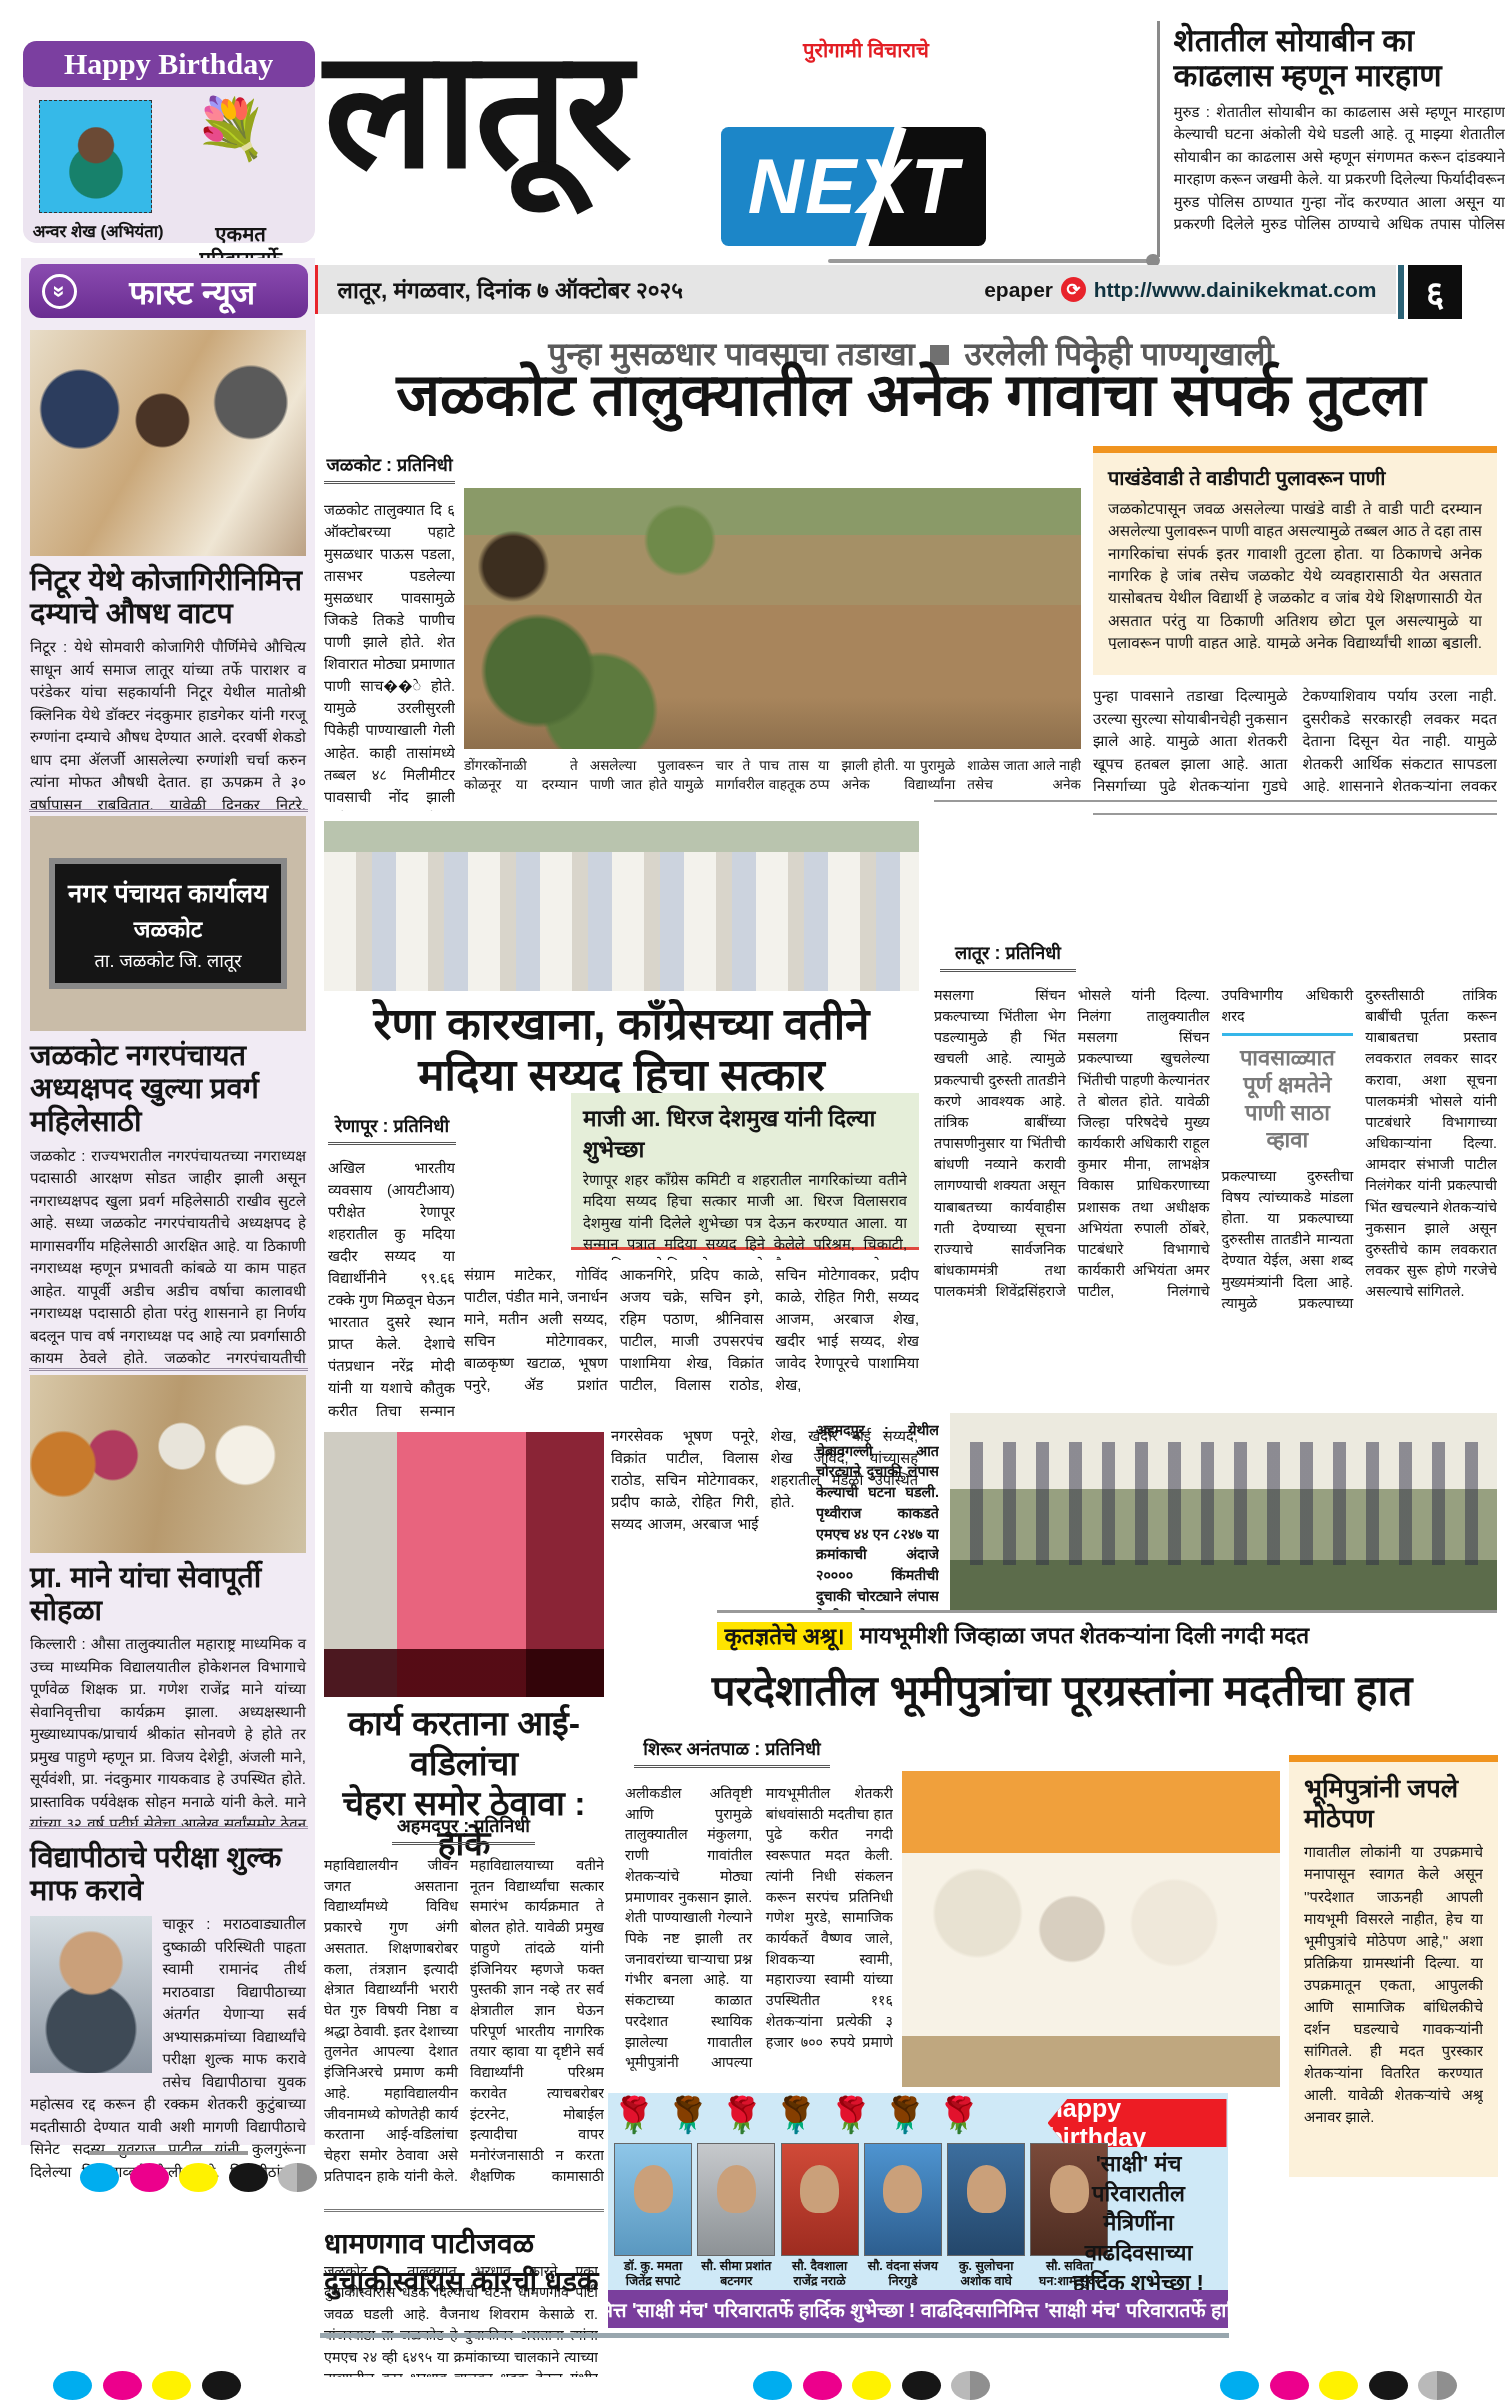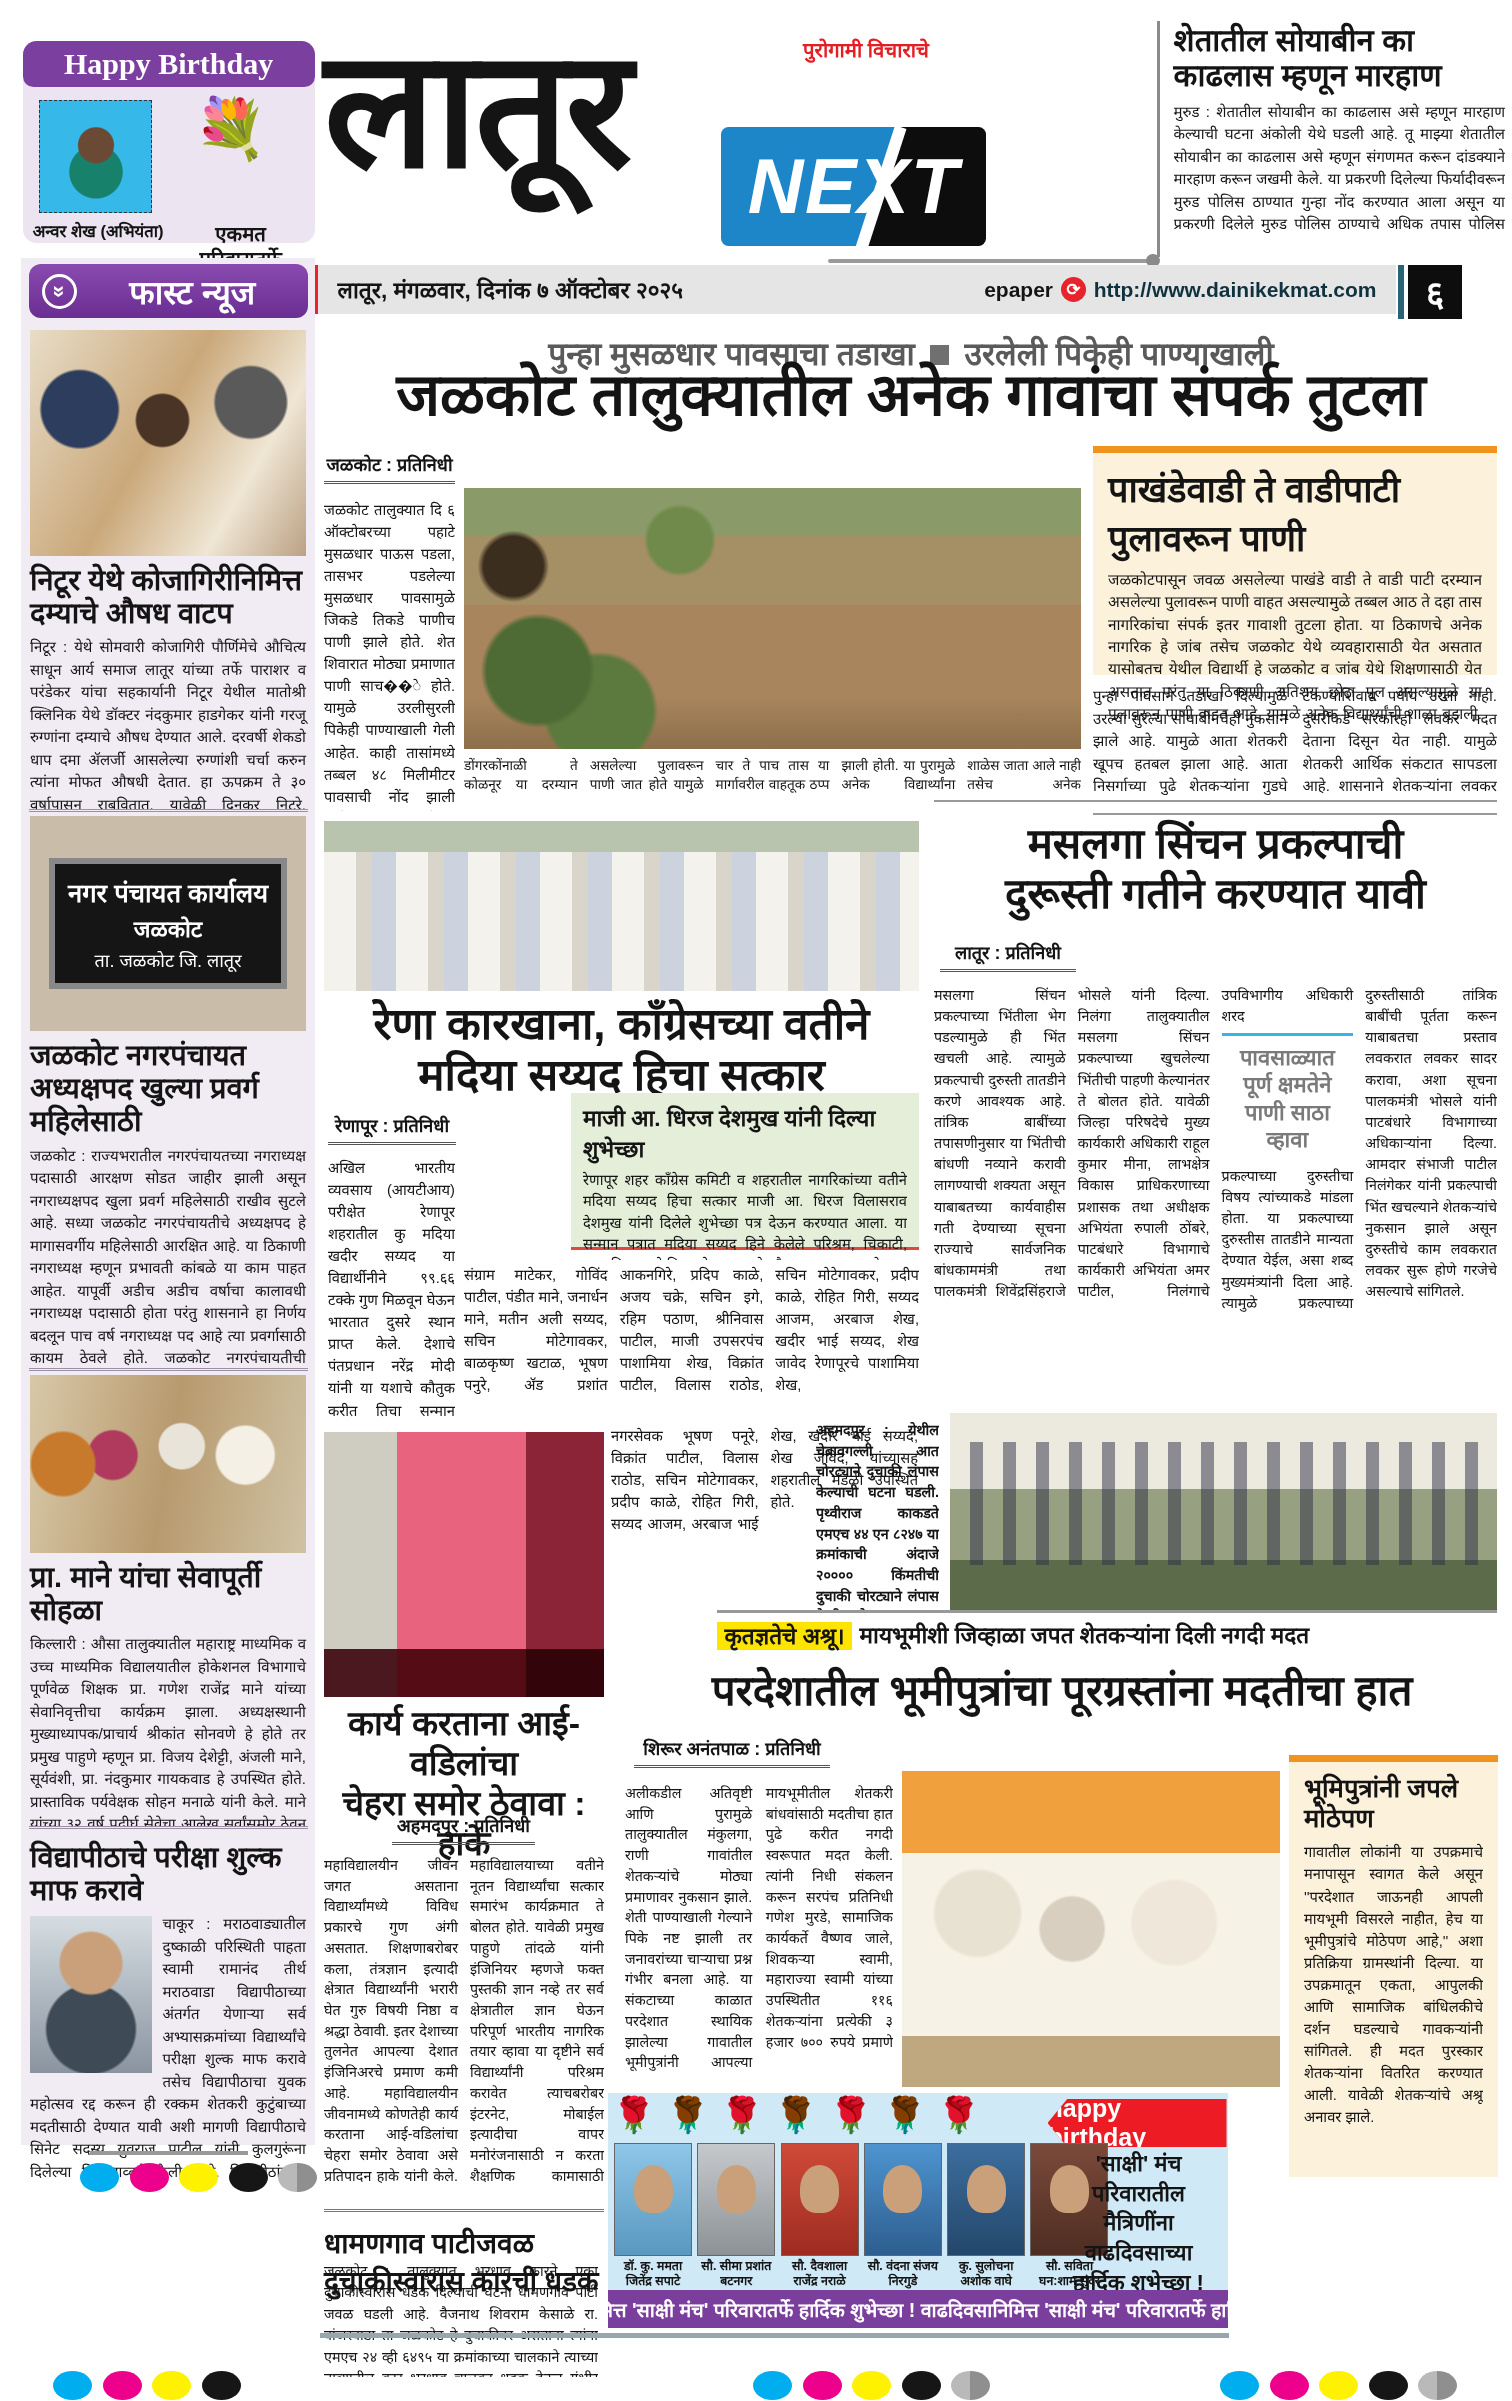--- a/index.html
+++ b/index.html
@@ -48,21 +48,21 @@
   .photo{background:#ccc;}
   .flood-photo{left:464px;top:488px;width:617px;height:261px;background:
     radial-gradient(circle at 12% 70%,#4e6b35 0 9%,transparent 10%),
     radial-gradient(circle at 22% 85%,#5d7a3e 0 10%,transparent 11%),
     radial-gradient(circle at 8% 30%,#3c2e1f 0 5%,transparent 6%),
     radial-gradient(circle at 35% 20%,#6f8a4a 0 7%,transparent 8%),
     linear-gradient(180deg,#8a9a68 0 18%,#a59066 18% 45%,#a8855c 45% 80%,#8d6f4c 100%);}
   .fs-caps{left:464px;top:756px;width:617px;height:56px;column-count:5;column-gap:12px;font-size:13.6px;line-height:1.4;}
   .cream{background:#fcf1da;border-top:7.5px solid #f0941f;padding:10.5px 15px;}
   .fs-box{left:1093px;top:446px;width:404px;height:229px;}
-  .fs-box h3{margin:0 0 7.5px;font-size:36px;font-weight:900;}
+  .fs-box h3{margin:0 0 7.5px;font-size:20px;font-weight:900;}
   .fs-box p{margin:0;font-size:15.4px;line-height:1.45;max-height:151px;overflow:hidden;}
   .fs-below{left:1093px;top:685px;width:404px;height:123px;column-count:2;column-gap:15px;font-size:15px;line-height:1.5;}
   .rule{background:#999;}
   
   .rena-photo{left:324px;top:821px;width:595px;height:170px;background:
     linear-gradient(180deg,#b9c4ae 0 18%,transparent 18%),
     repeating-linear-gradient(90deg,#f3f2ec 0 32px,#d9d5cb 32px 48px,#ccd3de 48px 72px);}
   .rena-h{left:324px;top:999px;width:595px;text-align:center;font-size:44px;font-weight:900;line-height:1.15;}
   .rena-byline{left:328px;top:1113px;width:128px;}
   .greenbox{left:571px;top:1093px;width:348px;height:157px;background:#e5eed9;border-bottom:3px solid #e0483e;padding:9px 12px;}
@@ -230,24 +230,20 @@
   <div class="abs rena-byline byl dbl">रेणापूर : प्रतिनिधी</div>
   <aside class="abs greenbox">
     <h4>माजी आ. धिरज देशमुख यांनी दिल्या शुभेच्छा</h4>
     <p class="just">रेणापूर शहर काँग्रेस कमिटी व शहरातील नागरिकांच्या वतीने मदिया सय्यद हिचा सत्कार माजी आ. धिरज विलासराव देशमुख यांनी दिलेले शुभेच्छा पत्र देऊन करण्यात आला. या सन्मान पत्रात मदिया सय्यद हिने केलेले परिश्रम, चिकाटी, आत्मविश्वासाने मिळवलेल्या यशाचे कौतुक करण्यात आले.</p>
   </aside>
   <div class="abs rena-left just clip">अखिल भारतीय व्यवसाय (आयटीआय) परीक्षेत रेणापूर शहरातील कु मदिया खदीर सय्यद या विद्यार्थीनीने ९९.६६ टक्के गुण मिळवून घेऊन भारतात दुसरे स्थान प्राप्त केले. देशाचे पंतप्रधान नरेंद्र मोदी यांनी या यशाचे कौतुक करीत तिचा सन्मान केला. मदियाने मिळविलेल्या यशाबद्दल रेणा सहकारी साखर कारखाना व शहर व तालुका काँग्रेस च्या वतीने सत्कार करण्यात आला. यावेळी रेणा सहकारी साखर कारखान्याचे चेअरमन अनंतराव</div>
   <div class="abs rena-cols just clip">संग्राम माटेकर, गोविंद पाटील, पंडीत माने, जनार्धन माने, मतीन अली सय्यद, सचिन मोटेगावकर, बाळकृष्ण खटाळ, भूषण पनुरे, ॲड प्रशांत आकनगिरे, प्रदिप काळे, अजय चक्रे, सचिन इगे, रहिम पठाण, श्रीनिवास पाटील, माजी उपसरपंच पाशामिया शेख, विक्रांत पाटील, विलास राठोड, सचिन मोटेगावकर, प्रदीप काळे, रोहित गिरी, सय्यद आजम, अरबाज शेख, खदीर भाई सय्यद, शेख जावेद रेणापूरचे पाशामिया शेख,</div>
   <div class="abs rena-cols2 just clip">नगरसेवक भूषण पनूरे, विक्रांत पाटील, विलास राठोड, सचिन मोटेगावकर, प्रदीप काळे, रोहित गिरी, सय्यद आजम, अरबाज भाई शेख, खदीर भाई सय्यद, शेख जावेद, यांच्यासह शहरातील मंडळी उपस्थित होते.</div>
 
   <div class="abs rule ms-rule"></div>
-  <div class="abs ms-h">
-    <div>मसलगा सिंचन प्रकल्पाची</div>
-    <div>दुरूस्ती गतीने करण्यात यावी</div>
-  </div>
   <div class="abs ms-byline byl dbl">लातूर : प्रतिनिधी</div>
   <div class="abs ms-body clip">
     <p class="just">मसलगा सिंचन प्रकल्पाच्या भिंतीला भेग पडल्यामुळे ही भिंत खचली आहे. त्यामुळे प्रकल्पाची दुरुस्ती तातडीने करणे आवश्यक आहे. तांत्रिक बाबींच्या तपासणीनुसार या भिंतीची बांधणी नव्याने करावी लागण्याची शक्यता असून याबाबतच्या कार्यवाहीस गती देण्याच्या सूचना राज्याचे सार्वजनिक बांधकाममंत्री तथा पालकमंत्री शिवेंद्रसिंहराजे भोसले यांनी दिल्या. निलंगा तालुक्यातील मसलगा सिंचन प्रकल्पाच्या खुचलेल्या भिंतीची पाहणी केल्यानंतर ते बोलत होते. यावेळी जिल्हा परिषदेचे मुख्य कार्यकारी अधिकारी राहूल कुमार मीना, लाभक्षेत्र विकास प्राधिकरणाच्या प्रशासक तथा अधीक्षक अभियंता रुपाली ठोंबरे, पाटबंधारे विभागाचे कार्यकारी अभियंता अमर पाटील, निलंगाचे उपविभागीय अधिकारी शरद</p>
     <div class="gray-sub nb">पावसाळ्यात पूर्ण क्षमतेने पाणी साठा व्हावा</div>
     <p class="just">प्रकल्पाच्या दुरुस्तीचा विषय त्यांच्याकडे मांडला होता. या प्रकल्पाच्या दुरुस्तीस तातडीने मान्यता देण्यात येईल, असा शब्द मुख्यमंत्र्यांनी दिला आहे. त्यामुळे प्रकल्पाच्या दुरुस्तीसाठी तांत्रिक बाबींची पूर्तता करून याबाबतचा प्रस्ताव लवकरात लवकर सादर करावा, अशा सूचना पालकमंत्री भोसले यांनी पाटबंधारे विभागाच्या अधिकाऱ्यांना दिल्या. आमदार संभाजी पाटील निलंगेकर यांनी प्रकल्पाची भिंत खचल्याने शेतकऱ्यांचे नुकसान झाले असून दुरुस्तीचे काम लवकरात लवकर सुरू होणे गरजेचे असल्याचे सांगितले.</p>
   </div>
 
   <div class="abs ahm just clip">अहमदपूर : येथील चेब्रावगल्ली आत चोरट्याने दुचाकी लंपास केल्याची घटना घडली. पृथ्वीराज काकडते एमएच ४४ एन ८२४७ या क्रमांकाची अंदाजे २०००० किंमतीची दुचाकी चोरट्याने लंपास केली आहे.</div>
   <div class="abs photo field-photo"></div>
   <div class="abs rule cap-rule"></div>

